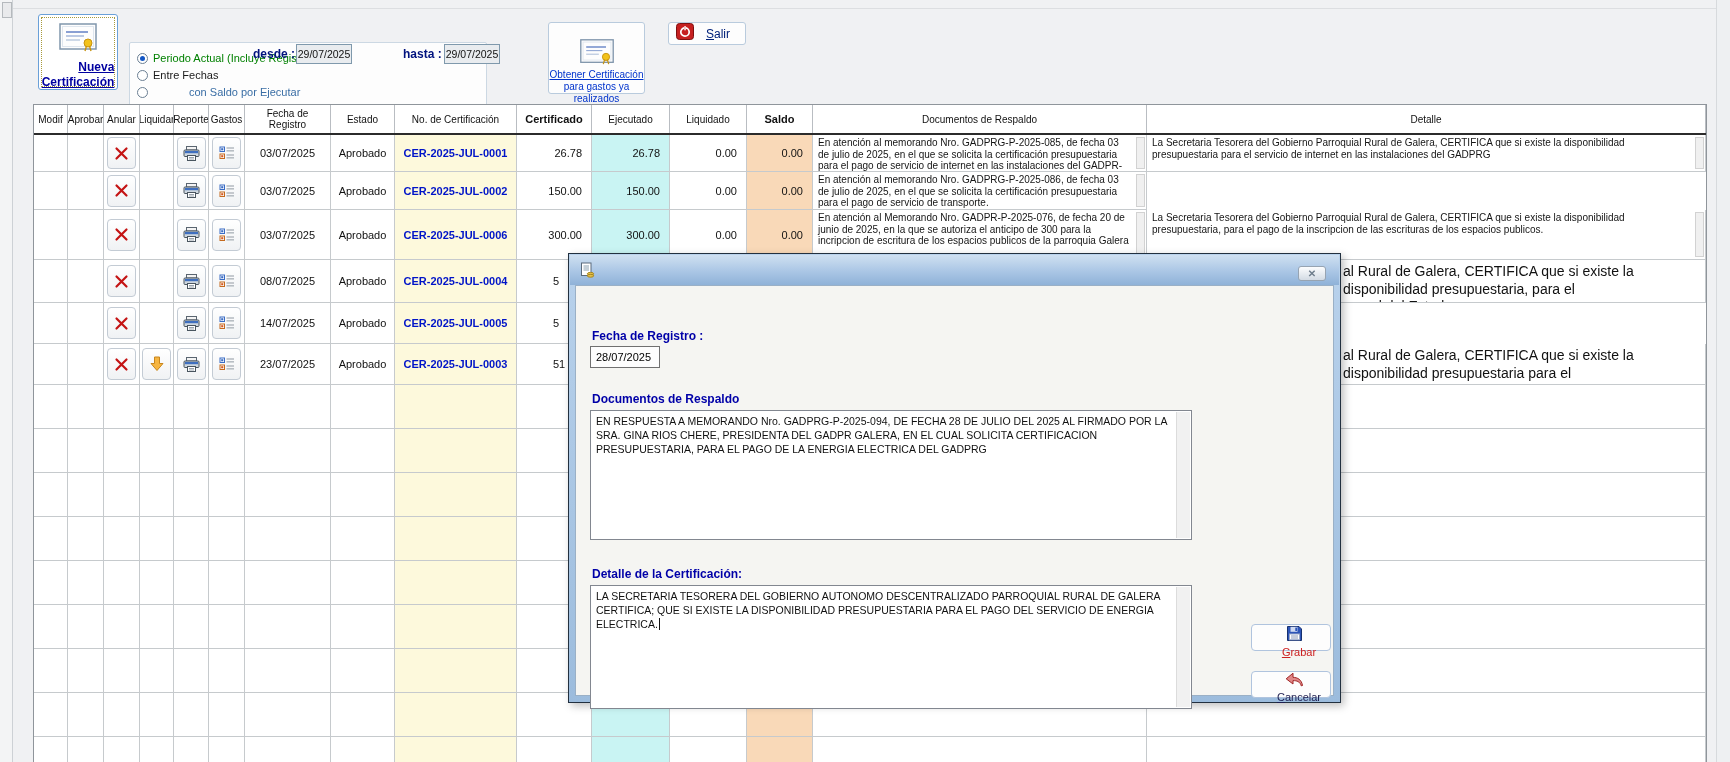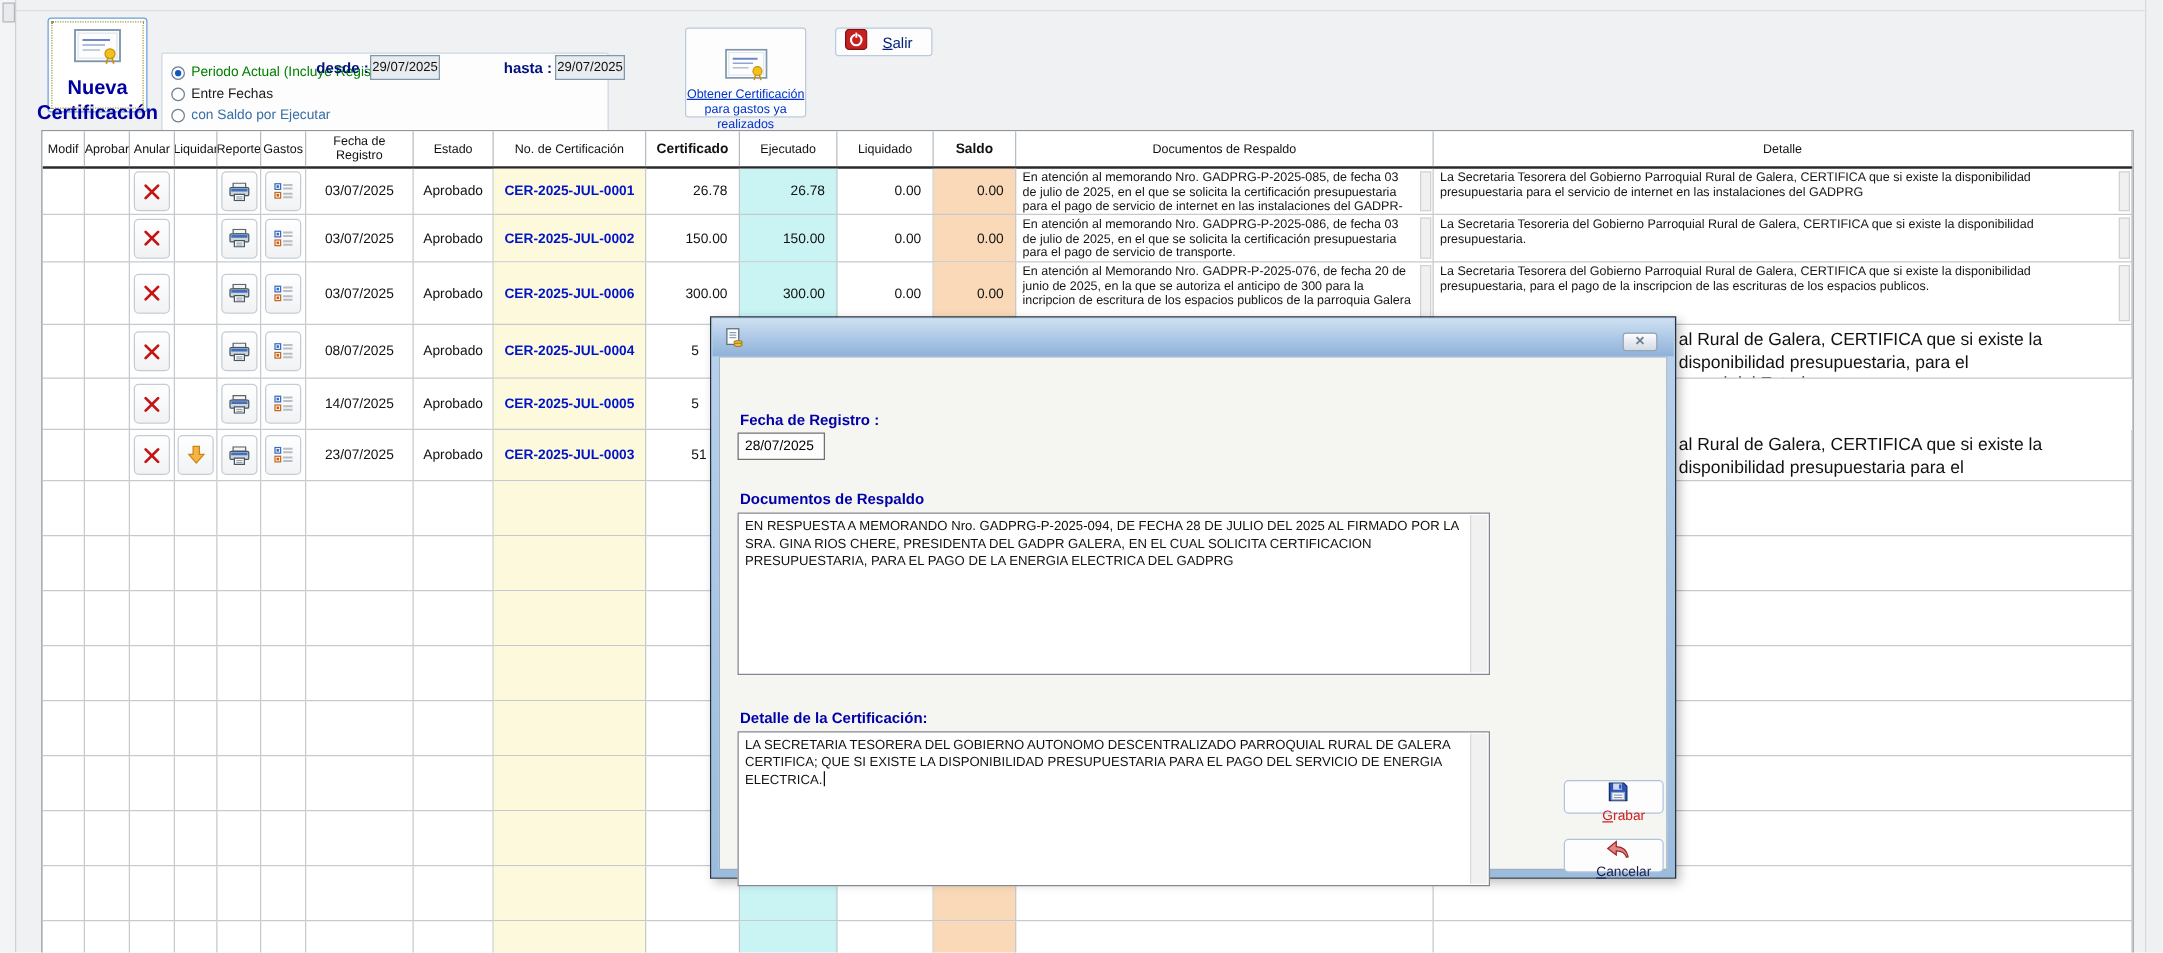--- a/index.html
+++ b/index.html
@@ -15,21 +15,21 @@
   .top-hairline{position:absolute;left:13px;top:8px;right:0;height:0;border-top:1px solid #dcdee1;}
   .right-edge{position:absolute;right:0;top:0;width:13px;height:762px;background:#eef0f2;border-left:1px solid #d7dadd;}
 
   
   .btn-nueva{
     position:absolute;left:38px;top:14px;width:80px;height:76px;box-sizing:border-box;
     background:#fff;border:1px solid #6aa0d8;border-radius:3px;
     outline:1px dotted #a89a3c;outline-offset:-4px;
     display:flex;flex-direction:column;align-items:center;justify-content:flex-start;padding-top:7px;cursor:pointer;
   }
-  .btn-nueva .lbl{margin-top:4px;font-size:16px;font-weight:bold;color:#0000a0;text-align:center;white-space:pre-line;line-height:1.25;}
+  .btn-nueva .lbl{margin-top:4px;font-size:12px;font-weight:bold;color:#0000a0;text-decoration:underline;text-align:right;white-space:pre-line;line-height:1.25;}
   .groupbox{
     position:absolute;left:129px;top:10px;width:358px;height:83px;box-sizing:border-box;
     background:#fdfdfd;border:1px solid #ccd8e3;border-radius:2px;margin-top:32px;
   }
   .radio-row{position:absolute;left:7px;height:14px;display:flex;align-items:center;cursor:pointer;}
   .radio-circle{width:11px;height:11px;border-radius:50%;background:#fff;border:1px solid #6b7f93;box-sizing:border-box;position:relative;flex:none;}
   .radio-circle.sel::after{content:"";position:absolute;left:2px;top:2px;width:5px;height:5px;border-radius:50%;background:#1256c4;}
   .radio-label{margin-left:5px;font-size:11px;white-space:nowrap;}
   .date-lbl{position:absolute;top:47px;font-size:12px;font-weight:bold;color:#00127e;}
   .date-box{
@@ -168,21 +168,21 @@
   <div class="groupbox">
     <div id="radioRows">
         <div class="radio-row" style="top: 8px;">
           <span class="radio-circle sel"></span>
           <span class="radio-label" style="color: rgb(0, 128, 0);">Periodo Actual (Incluye Registradas)</span>
         </div>
         <div class="radio-row" style="top: 25px;">
           <span class="radio-circle"></span>
           <span class="radio-label" style="color: rgb(26, 26, 26);">Entre Fechas</span>
         </div>
-        <div class="radio-row" style="top: 42px;">
+        <div class="radio-row" style="top: 42px; gap: 36px;">
           <span class="radio-circle"></span>
           <span class="radio-label" style="color: rgb(58, 110, 165);">con Saldo por Ejecutar</span>
         </div>
         <div class="radio-row" style="top: 59px;">
           <span class="radio-circle"></span>
           <span class="radio-label" style="color: rgb(58, 110, 165);">Anuladas</span>
         </div>
       </div>
   </div>
   <span class="date-lbl" style="left:253px">desde :</span>
@@ -324,21 +324,20 @@
             </div>
           </div>
           <div class="cell c6">03/07/2025</div>
           <div class="cell c7">Aprobado</div>
           <div class="cell c8 bg-yellow cert-no">CER-2025-JUL-0002</div>
           <div class="cell c9 num">150.00</div>
           <div class="cell c10 bg-cyan num">150.00</div>
           <div class="cell c11 num">0.00</div>
           <div class="cell c12 bg-orange num">0.00</div>
           <div class="cell c13 text has-strip">En atención al memorando Nro. GADPRG-P-2025-086, de fecha 03 de julio de 2025, en el que se solicita la certificación presupuestaria para el pago de servicio de transporte.</div>
-          <div class="cell c14 text has-strip">La Secretaria Tesoreria del Gobierno Parroquial Rural de Galera, CERTIFICA  que si existe la disponibilidad presupuestaria.</div>
         </div>
         <div class="grow" style="height: 50px;">
           <div class="cell c0"></div>
           <div class="cell c1"></div>
           <div class="cell c2">
             <div class="ibtn">
               <svg width="15" height="15" viewBox="0 0 15 15">
                 <path d="M2.5 2.5 L12.5 12.5 M12.5 2.5 L2.5 12.5" stroke="#c41414" stroke-width="2.2" stroke-linecap="round" fill="none"></path>
               </svg>
             </div>

